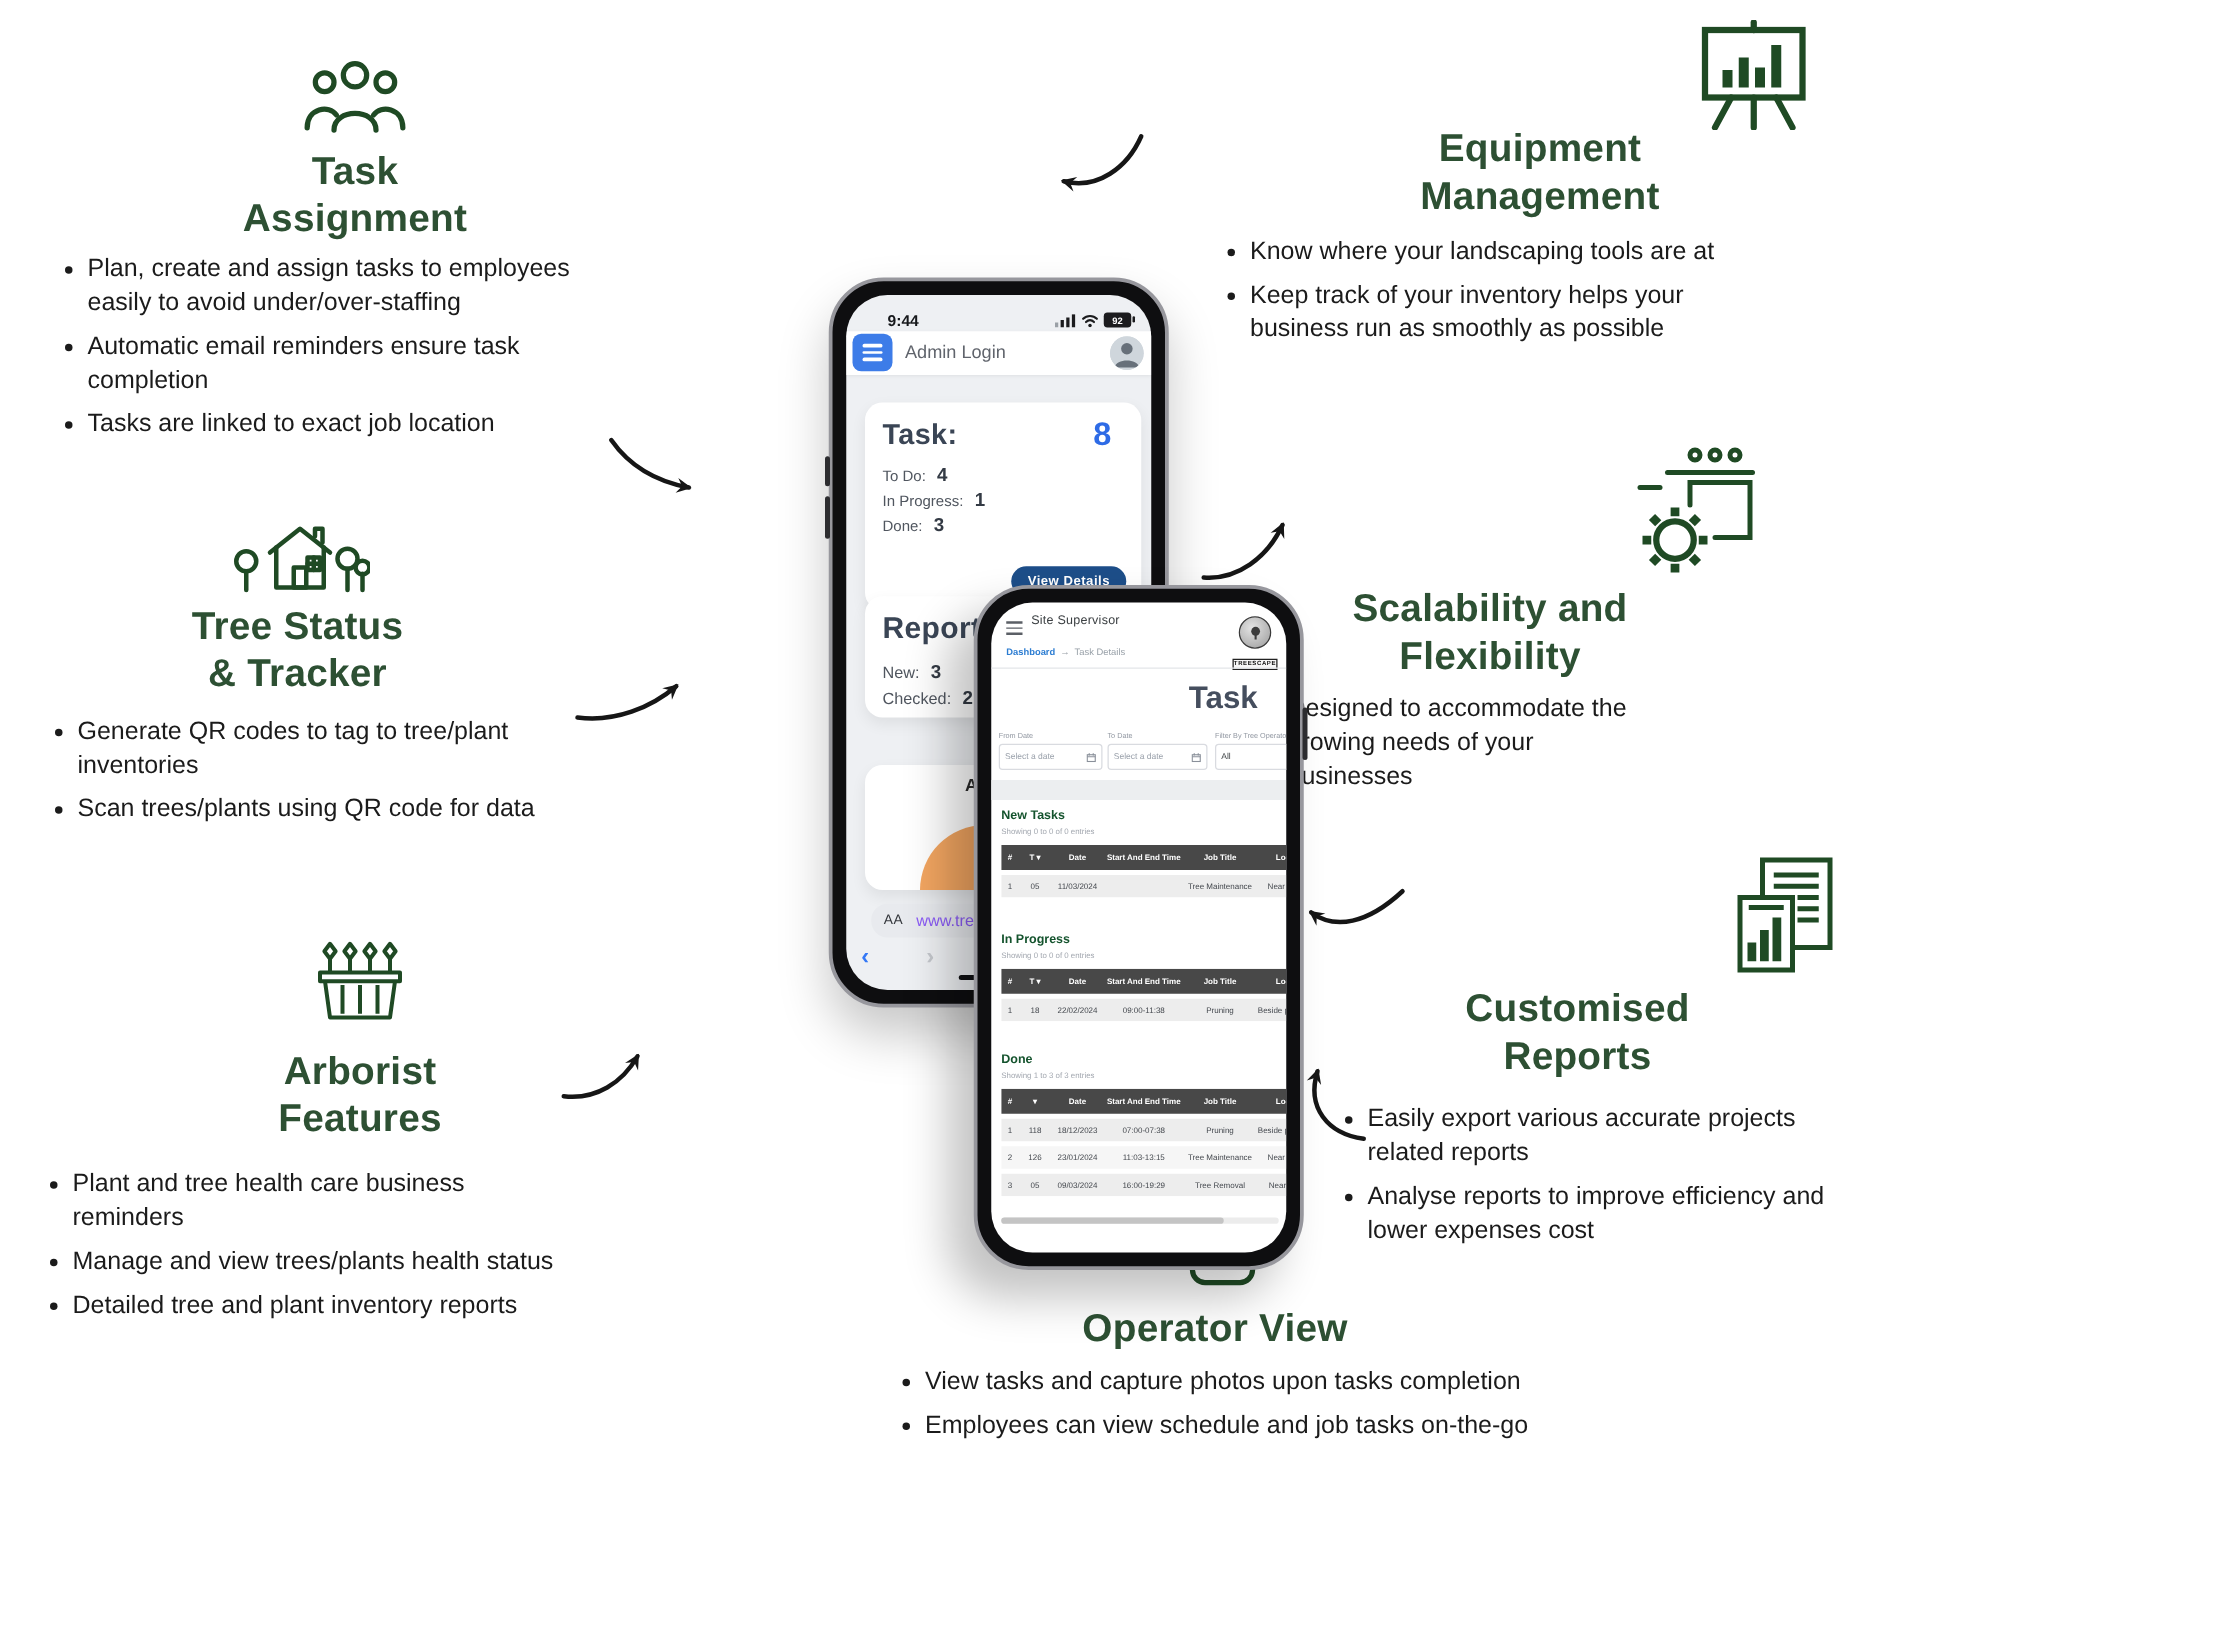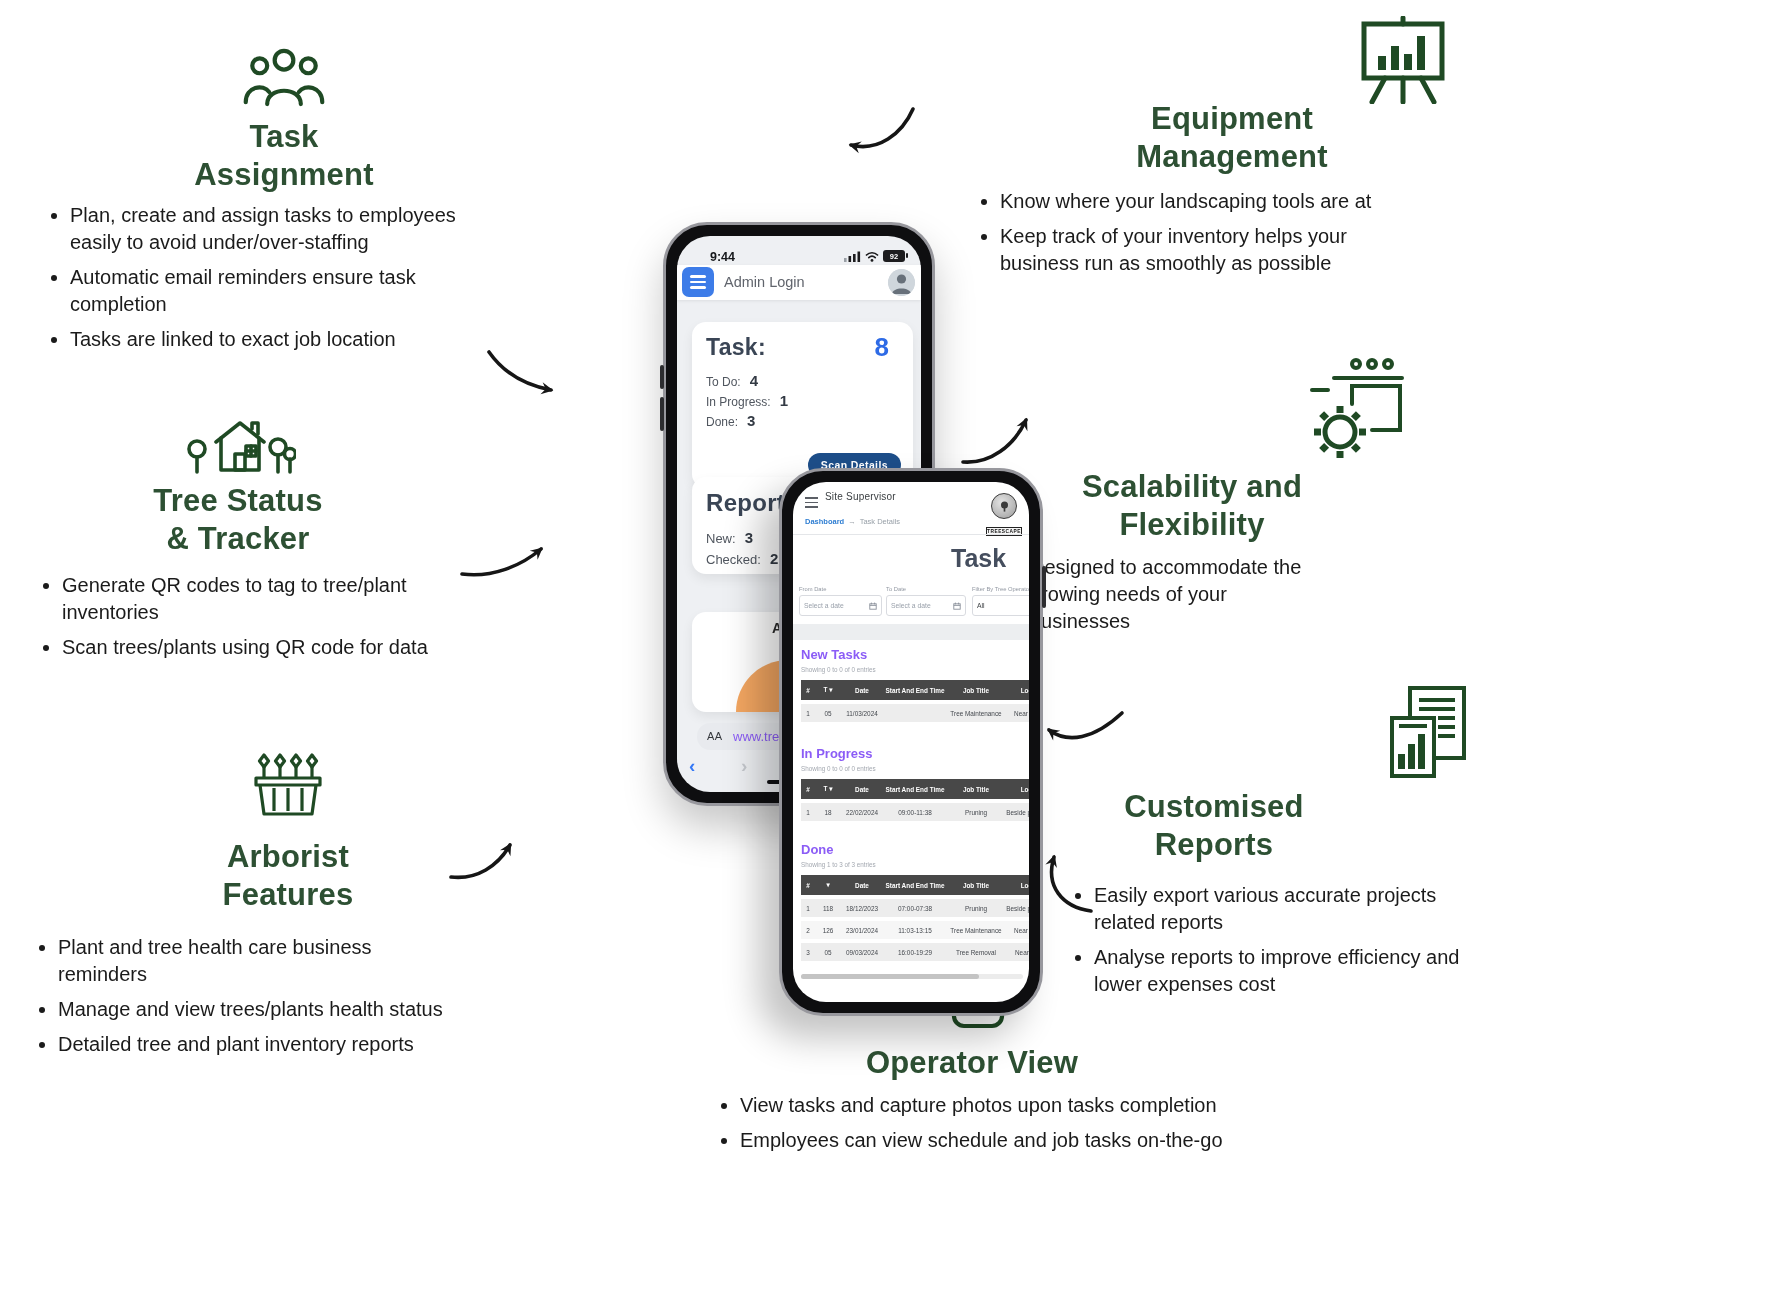--- a/index.html
+++ b/index.html
@@ -70,21 +70,21 @@
   .crumb-sep{color:#9aa0a8}
   .crumb-cur{color:#98a0a8}
   .p2-div{position:absolute;left:0;top:52px;width:100%;height:1px;background:#e4e6e9}
   .p2-page-title{position:absolute;left:158px;top:62px;font-size:25px;font-weight:bold;color:#454e5e}
   .filter{position:absolute;top:104px}
   .filter .fl{font-size:5.8px;color:#9298a2;margin-bottom:3px}
   .filter .fv{height:21px;border:1px solid #d9dbe0;border-radius:3px;background:#fff;display:flex;align-items:center;padding:0 4px;font-size:6.8px;color:#9aa1ab;justify-content:space-between}
   .filter .fv.sel{color:#3c4043}
   .p2-band{position:absolute;left:0;top:142px;width:100%;height:16px;background:#eceef0}
   .p2-section{position:absolute;left:8px;width:228px}
-  .p2-sec-title{font-size:13px;font-weight:bold;color:#8b5cf6}
+  .p2-sec-title{font-size:10px;font-weight:bold;color:#14532d}
   .p2-showing{font-size:6.3px;color:#a3a8b0;margin-top:4px}
   .p2-table{margin-top:7px;width:228px;overflow:hidden}
   .p2-tr{display:flex;width:262px}
   .p2-tr.head{background:#484848;color:#fff;height:20px;font-weight:bold}
   .p2-tr.row{background:#ededed;height:18px;margin-top:4px;color:#44484e}
   .p2-tr.row:nth-child(odd){background:#f6f6f6}
   .p2-td{flex:0 0 auto;display:flex;align-items:center;justify-content:center;font-size:6.4px;overflow:hidden;white-space:nowrap}
   .c0{width:14px}.c1{width:26px}.c2{width:42px}.c3{width:64px}.c4{width:58px}.c5{width:58px}
   .p2-scroll{position:absolute;left:8px;top:492px;width:222px;height:5px;background:#ececec;border-radius:3px}
   .p2-scroll i{display:block;width:178px;height:5px;background:#c4c4c4;border-radius:3px}
@@ -249,21 +249,21 @@
         <rect x="6" y="34" width="42" height="58" fill="#ffffff"></rect>
         <path d="M13 42 H41"></path>
       </g>
       <g fill="#1f4a24">
         <rect x="12" y="70" width="7" height="15"></rect>
         <rect x="22" y="60" width="7" height="25"></rect>
         <rect x="32" y="50" width="7" height="35"></rect>
       </g>
     </svg>
   </div>
-  <h2 class="f-title" style="left:1088px;top:788px;width:252px">
+  <h2 class="f-title" style="left:1136px;top:788px;width:252px">
     <span>Customised</span><br>
     <span>Reports</span>
   </h2>
   <ul class="f-list" style="left:1070px;top:882px;width:430px">
     <li>Easily export various accurate projects related reports</li>
     <li>Analyse reports to improve efficiency and lower expenses cost</li>
   </ul>
 
   <div class="f-icon" style="left:949px;top:934px">
     <svg width="58" height="100" viewBox="0 0 58 100">
@@ -333,21 +333,21 @@
           </div>
           <div class="t-row">
             <span>In Progress:</span>
             <b>1</b>
           </div>
           <div class="t-row">
             <span>Done:</span>
             <b>3</b>
           </div>
         </div>
-        <button class="vd-btn">Scan Details</button>
+        <button class="vd-btn">View Details</button>
       </div>
 
       <div class="card" id="card-reports">
         <span class="card-title">Reports</span>
         <div class="t-rows">
           <div class="t-row">
             <span>New:</span>
             <b>3</b>
           </div>
           <div class="t-row">

